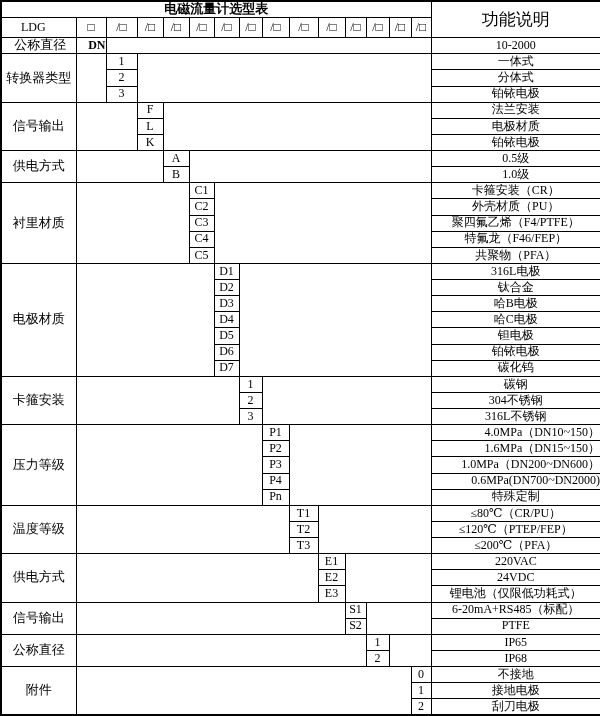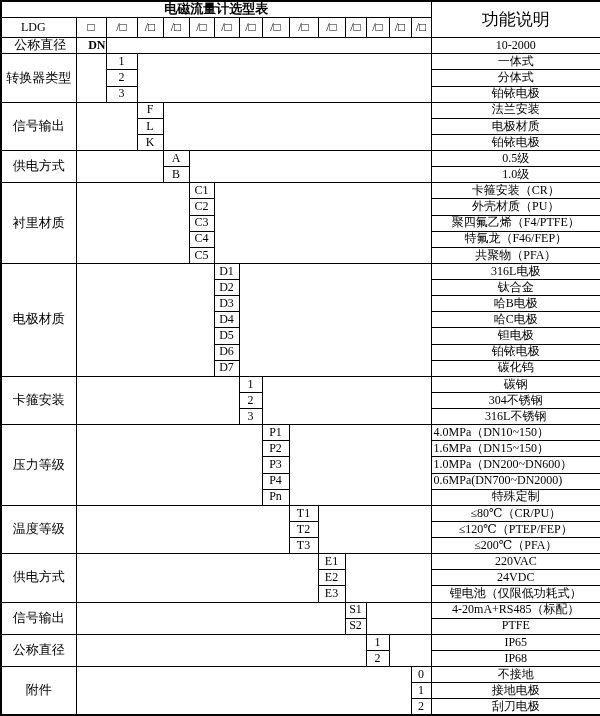--- a/index.html
+++ b/index.html
@@ -24,21 +24,21 @@
   }
   tr{height:16px;}
   .r-title{height:16px;}
   .r-model{height:20px;}
   .title-cell{font-weight:bold;font-size:13px;}
   .fn-header{font-size:17px;}
   .cat{font-size:13px;}
   .cat.left{text-align:center;padding-left:3px;}
   .lbl-ldg{text-align:left;padding-left:19px;}
   .code.left{text-align:right;padding-left:3px;font-weight:bold;}
-  .desc.left{text-align:left;padding-left:2px;}
+  .desc.left{text-align:right;padding-left:2px;}
   .box{font-size:12px;letter-spacing:0;}
 </style>
 </head>
 <body>
 
 <div class="wrap">
   <table>
     <colgroup>
       <col style="width:75px">
         <col style="width:30px">
@@ -246,21 +246,21 @@
         </tr>
         <tr>
           <td class="code">E3</td>
           <td class="desc">锂电池（仅限低功耗式）</td>
         </tr>
         <tr>
           <td class="cat" rowspan="2">信号输出</td>
           <td class="empty" rowspan="2" colspan="10"></td>
           <td class="code">S1</td>
           <td class="empty" rowspan="2" colspan="3"></td>
-          <td class="desc">4-20mA+RS485（标配）</td>
+          <td class="desc">6-20mA+RS485（标配）</td>
         </tr>
         <tr>
           <td class="code">S2</td>
           <td class="desc">PTFE</td>
         </tr>
         <tr>
           <td class="cat" rowspan="2">公称直径</td>
           <td class="empty" rowspan="2" colspan="11"></td>
           <td class="code">1</td>
           <td class="empty" rowspan="2" colspan="2"></td>

